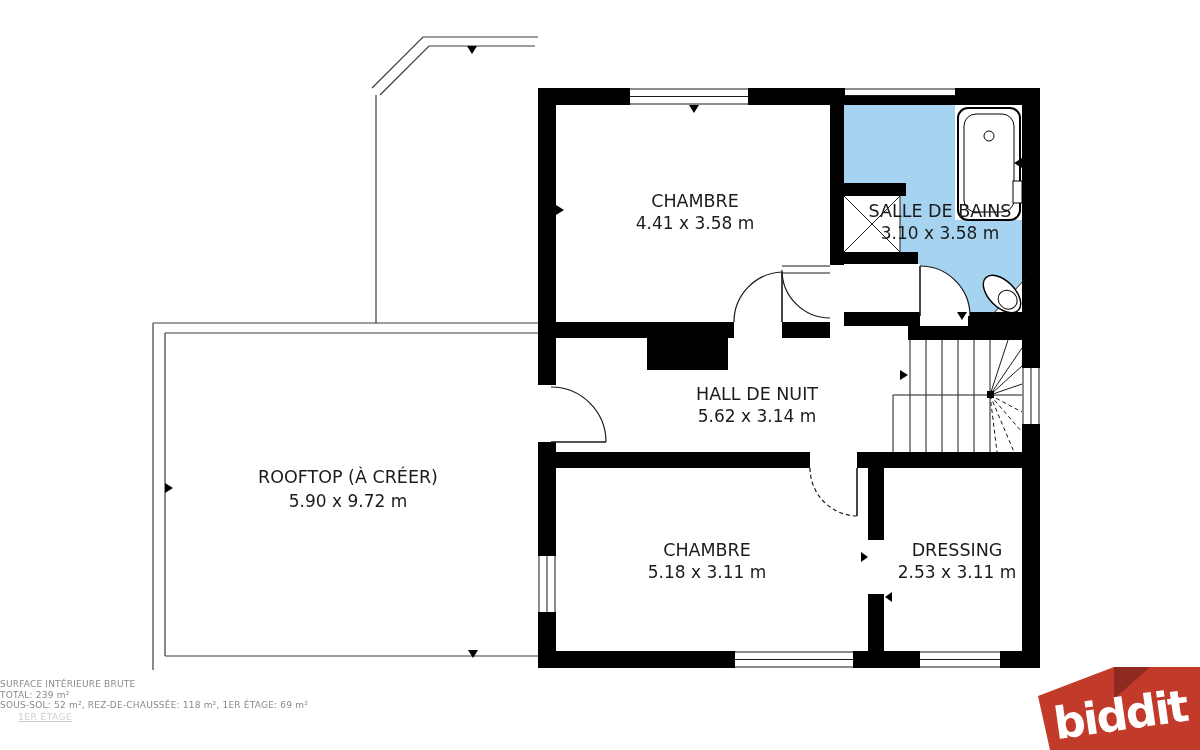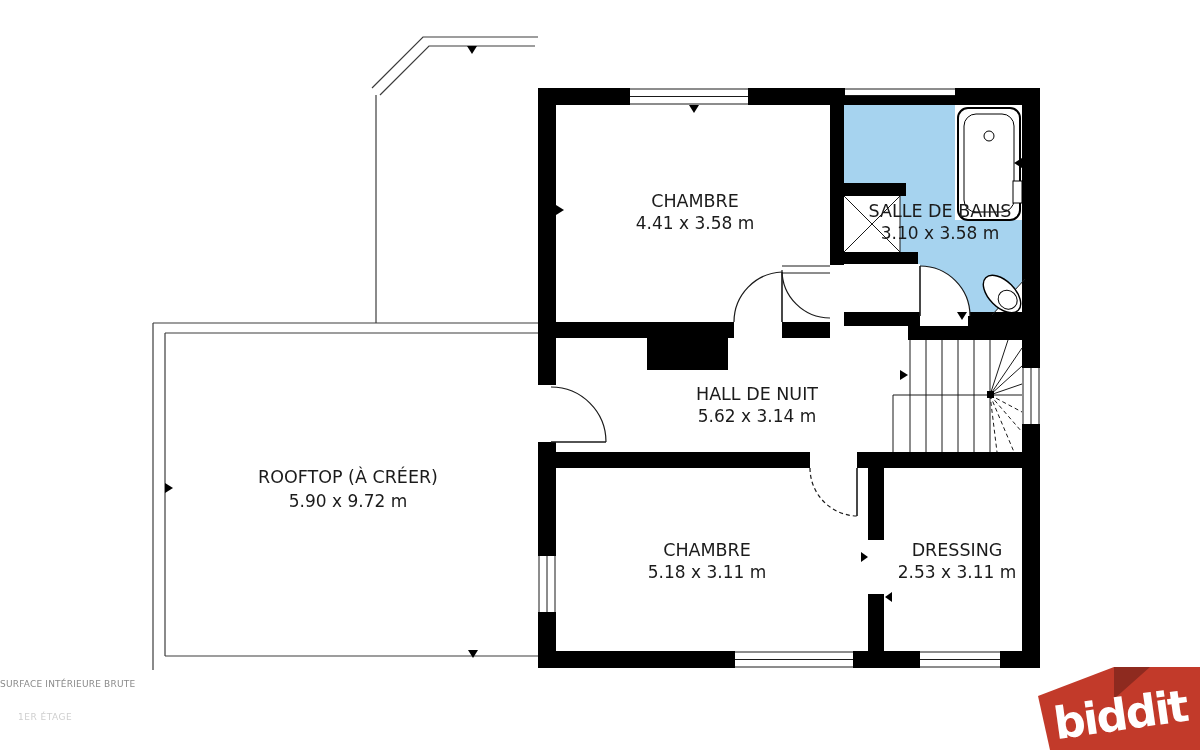--- a/index.html
+++ b/index.html
@@ -12,21 +12,21 @@
   .carve{fill:#ffffff;}
   .thin{stroke:#1a1a1a;stroke-width:1;fill:none;}
   .arc{stroke:#1a1a1a;stroke-width:1.2;fill:none;}
   .disc{fill:#ffffff;stroke:none;}
   .leaf{stroke:#1a1a1a;stroke-width:1.6;fill:none;}
   .tick{fill:#000000;}
   .outline{stroke:#3c3c3c;stroke-width:1.2;fill:none;}
   #footer{position:absolute;left:0;top:679px;width:1200px;text-align:left;
           color:#8a8a8a;font-size:9px;line-height:10.5px;letter-spacing:.2px;}
   #footer .muted{color:#c0c0c0;}
-  #floor-label{position:absolute;left:18px;top:712px;font-size:9px;color:#cfcfcf;letter-spacing:.5px;}
+  #floor-label{position:absolute;left:18px;top:712px;font-size:9px;color:#cfcfcf;letter-spacing:.5px;text-decoration:underline;}
 </style>
 </head>
 <body>
 
 <div id="stage">
 
 <svg width="1200" height="750" viewBox="0 0 1200 750">
 
   <g>
     <path class="outline" d="M538,37 L423,37 L372,88"></path>
@@ -208,17 +208,19 @@
     <polygon points="1114,667 1150,667 1114,699" fill="#8e2a1f"></polygon>
     <g transform="rotate(-8 1120 712)">
       <text x="1120" y="730" text-anchor="middle" fill="#ffffff" font-size="44" font-weight="bold" letter-spacing="-2">biddit</text>
     </g>
   </g>
 </svg>
 
 
 <div id="footer">
   <div>SURFACE INTÉRIEURE BRUTE</div>
+  <div>TOTAL: 239 m²</div>
+  <div>SOUS-SOL: 52 m², REZ-DE-CHAUSSÉE: 118 m², 1ER ÉTAGE: 69 m²</div>
 </div>
 
 <div id="floor-label">1ER ÉTAGE</div>
 
 </div>
 
 </body></html>

